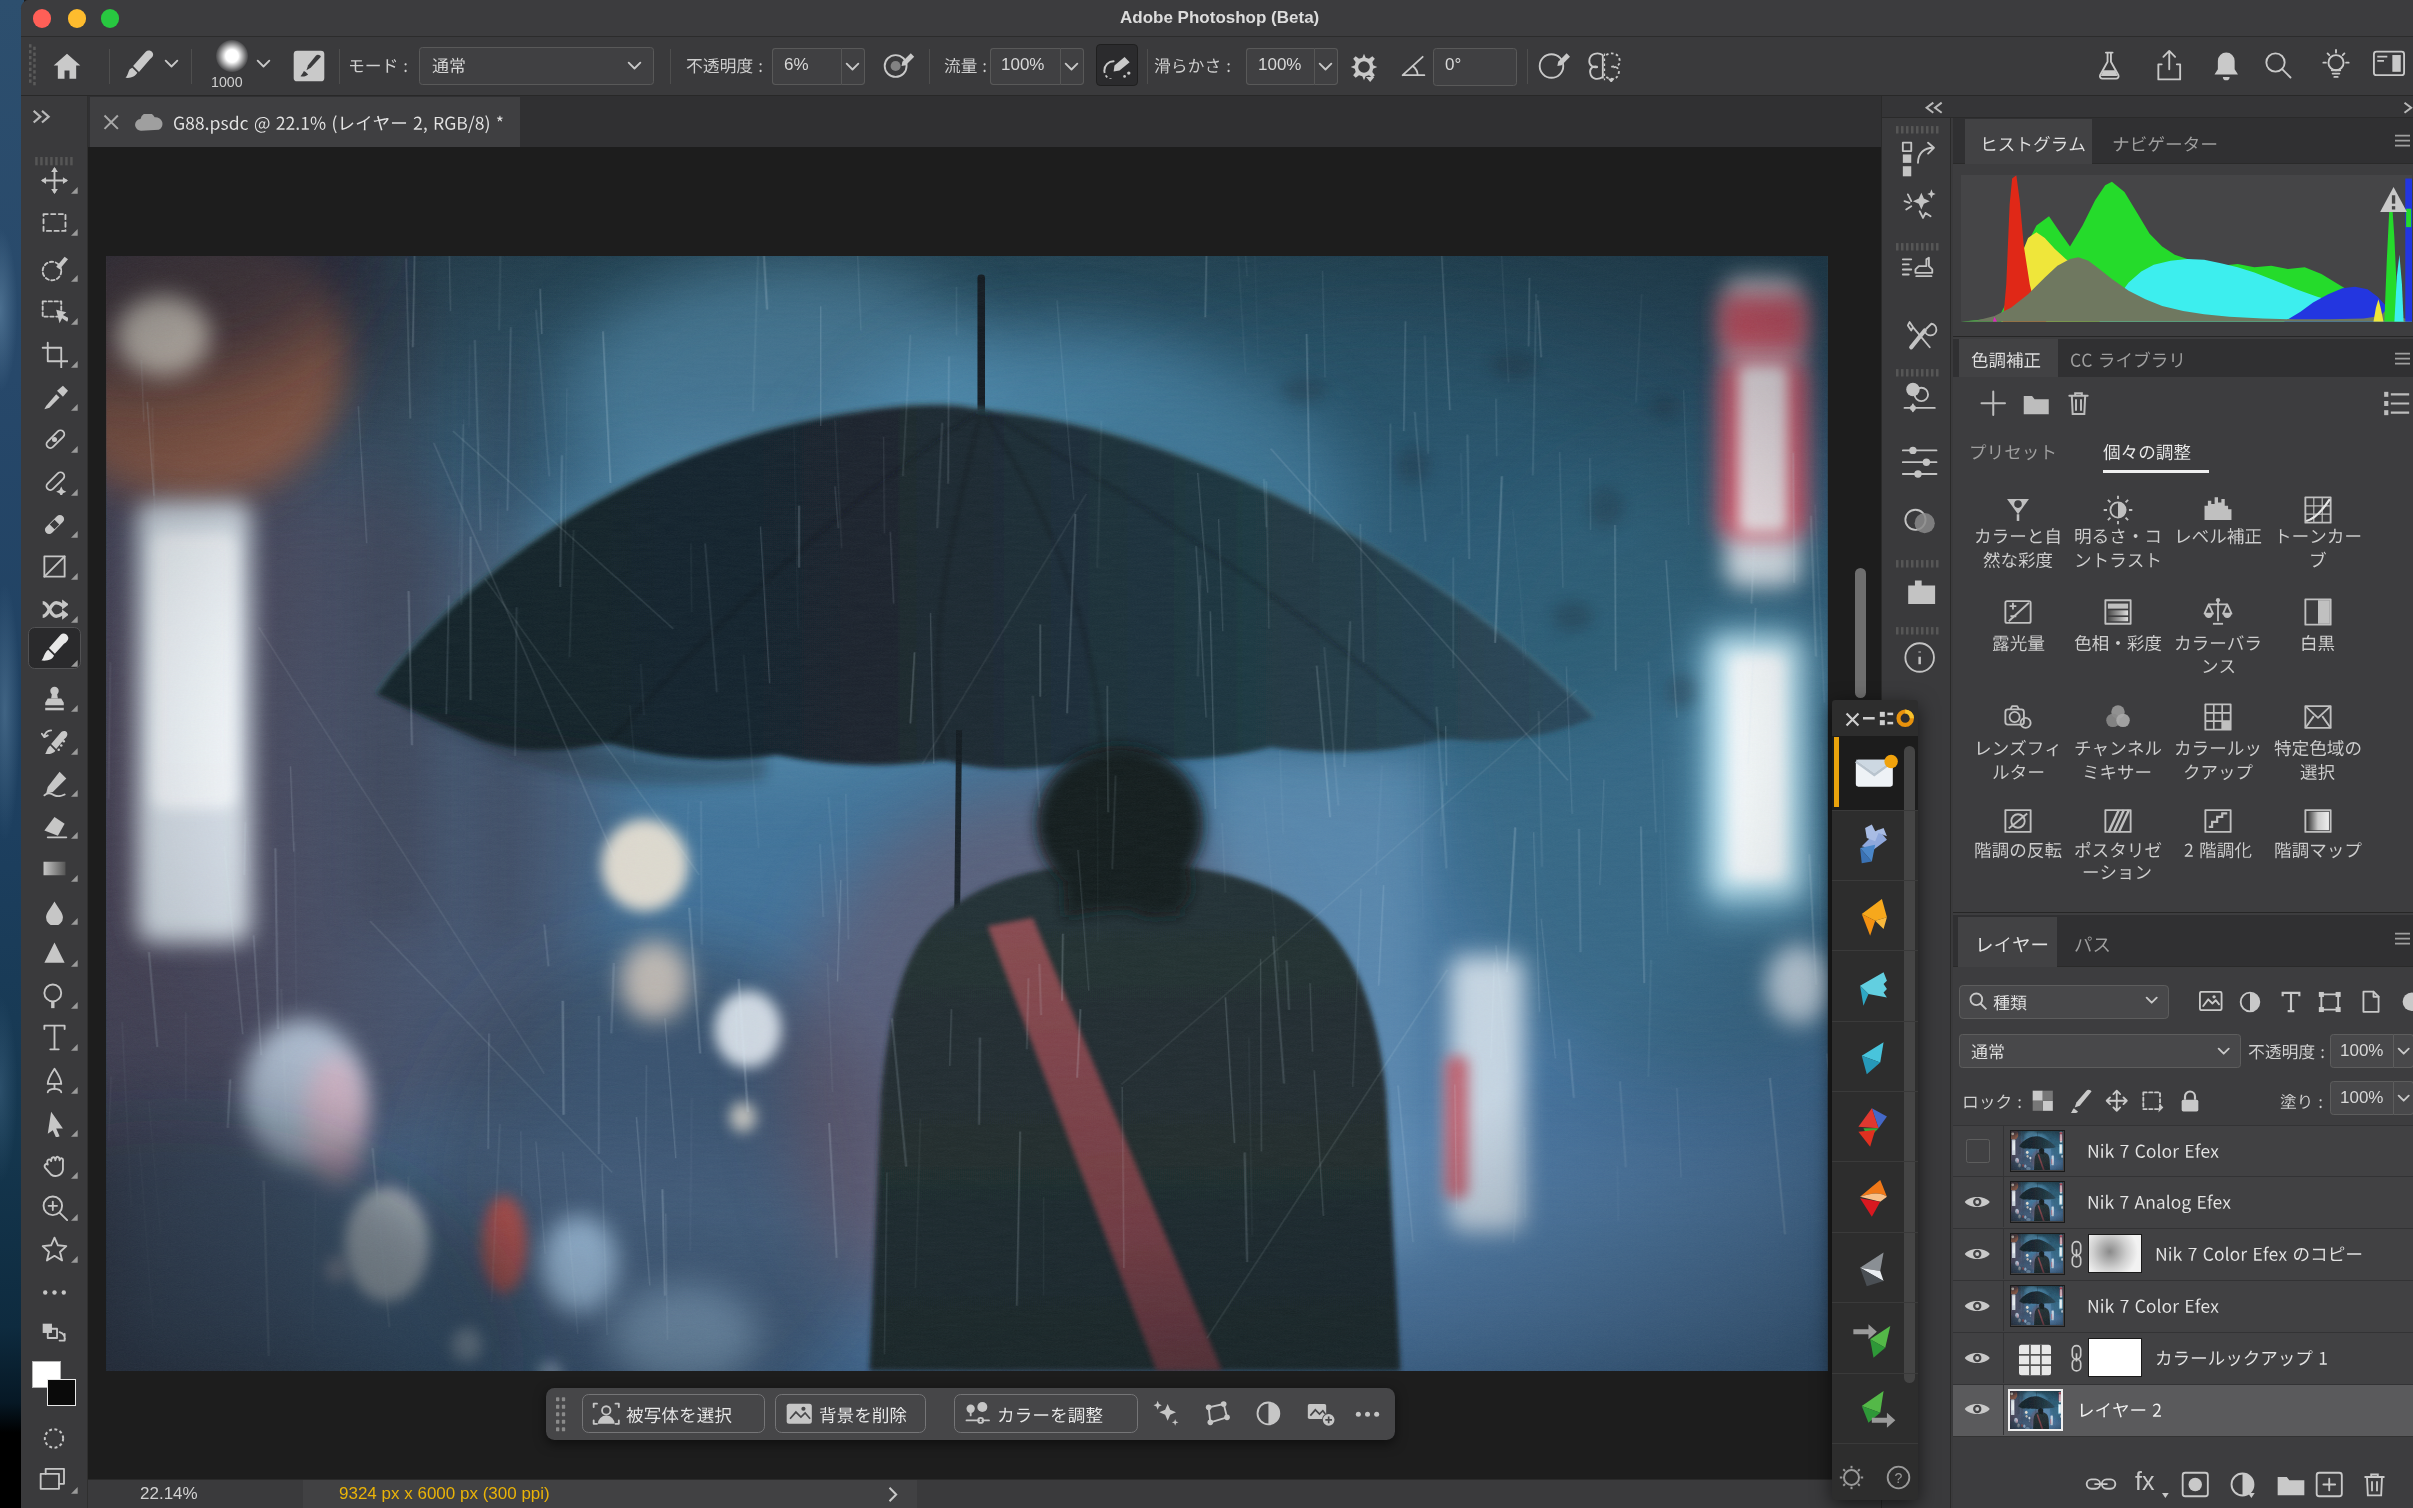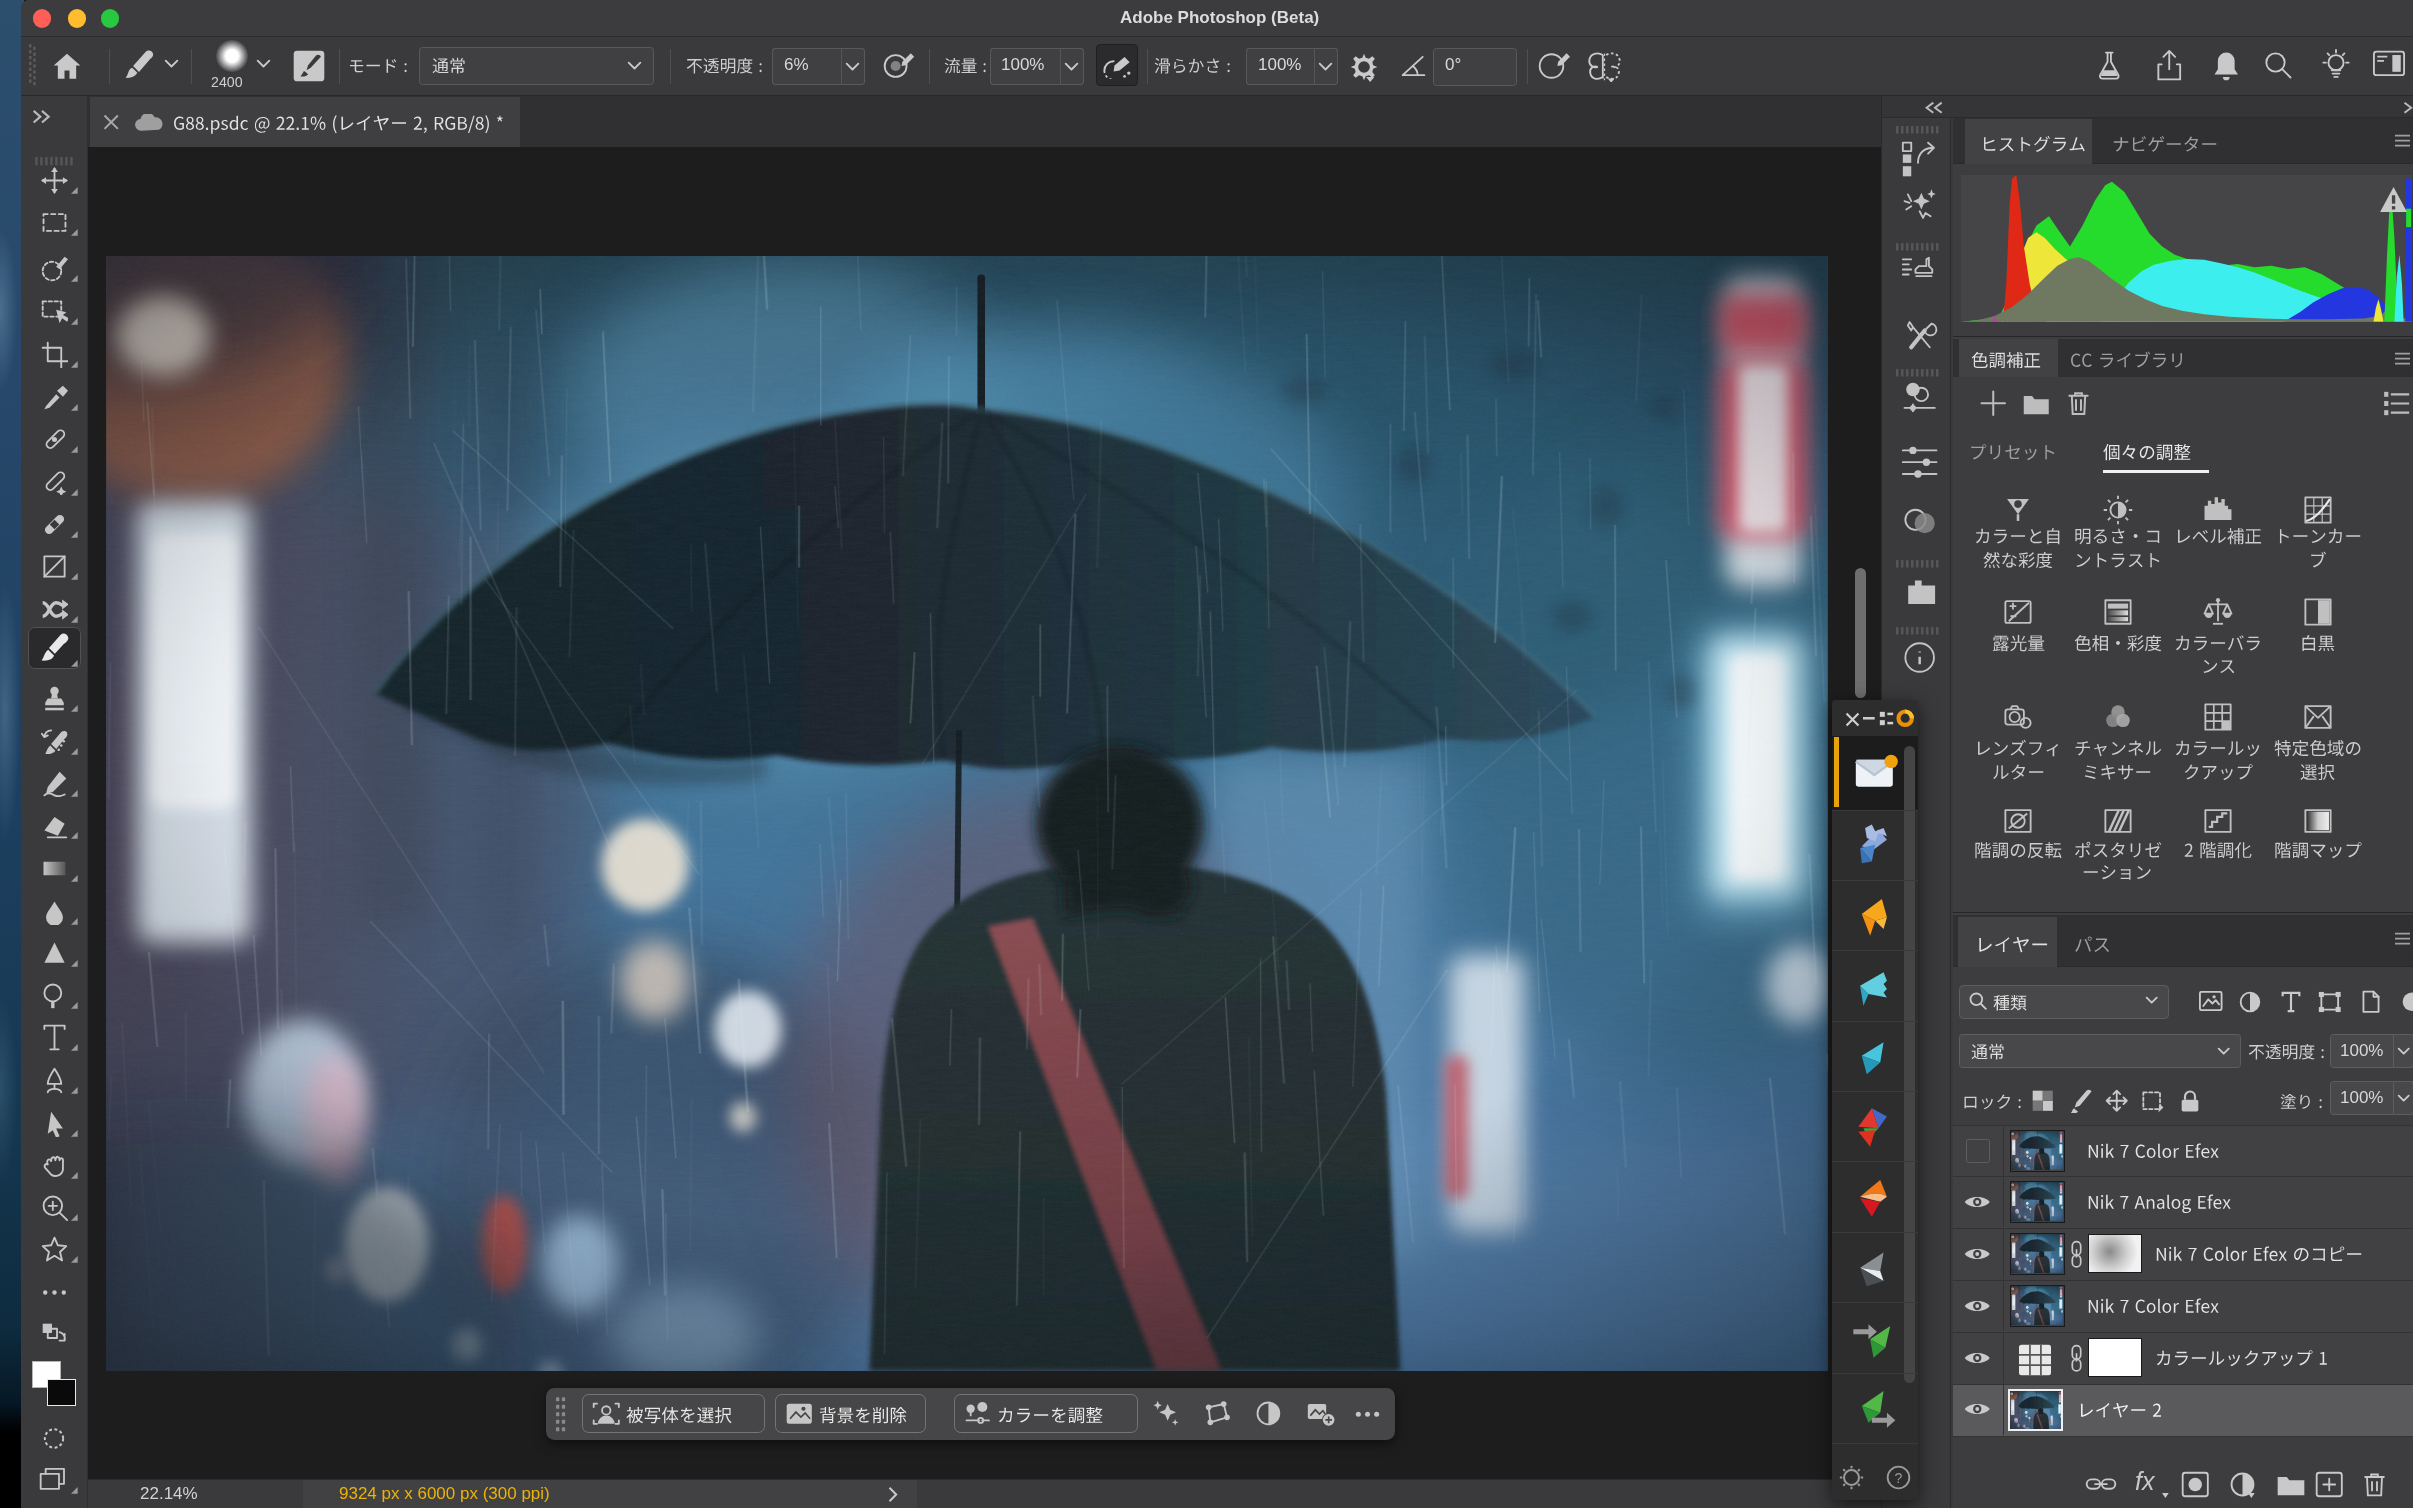--- a/index.html
+++ b/index.html
@@ -553,21 +553,21 @@
     <div style="position:absolute;left:109px;top:49px;width:0.8px;height:35px;background:#4e4e4e"></div>
     <svg style="position:absolute;left:122px;top:50px" width="34" height="32" viewBox="0 0 40 38">
       <path d="M28 2 C30 0 34 0 36 3 C38 6 36 9 33 11 L20 26 L13 19 Z" fill="#c9c9c9"></path>
       <path d="M12 21 L18 27 C16 31 10 34 4 33 C7 30 7 26 9 23 Z" fill="#c9c9c9"></path>
     </svg>
     <svg style="position:absolute;left:164px;top:59px" width="15" height="10" viewBox="0 0 18 12">
       <path d="M2 2 L9 9 L16 2" stroke="#c9c9c9" stroke-width="2.2" fill="none" stroke-linecap="round" stroke-linejoin="round"></path>
     </svg>
     <div style="position:absolute;left:191px;top:49px;width:0.8px;height:35px;background:#4e4e4e"></div>
     <div style="position:absolute;left:216px;top:40px;width:32px;height:32px;border-radius:50%;background:radial-gradient(circle,#ffffff 28%,rgba(255,255,255,0.25) 62%,rgba(255,255,255,0) 75%)"></div>
-    <div class="t" style="left:211px;top:74px;font-size:14.2px;color:#cfcfcf">2400</div>
+    <div class="t" style="left:211px;top:74px;font-size:14.2px;color:#cfcfcf">1000</div>
     <svg style="position:absolute;left:256px;top:59px" width="15" height="10" viewBox="0 0 18 12">
       <path d="M2 2 L9 9 L16 2" stroke="#c9c9c9" stroke-width="2.2" fill="none" stroke-linecap="round" stroke-linejoin="round"></path>
     </svg>
     <svg style="position:absolute;left:292px;top:49px" width="34" height="34" viewBox="0 0 40 40">
       <rect x="2" y="2" width="36" height="36" rx="4" fill="#c9c9c9"></rect>
       <path d="M28 8 C30 6 33 7 34 9 L22 22 L17 25 L19 19 Z" fill="#3a3a3c"></path>
       <path d="M16 27 L19 30 C17 32 13 33 10 32 C12 30 13 28 14 26 Z" fill="#3a3a3c"></path>
     </svg>
     <div style="position:absolute;left:339px;top:49px;width:0.8px;height:35px;background:#4e4e4e"></div>
     <svg style="position:absolute;left:348px;top:56px;overflow:visible" width="60" height="22" viewBox="0 0 71.5938 26">
@@ -1844,21 +1844,21 @@
         <use href="#u30fc" x="300.0"></use>
         <use href="#u32" x="430.0"></use>
       </g>
     </svg>
     <div style="position:absolute;left:1953px;top:1436px;width:461px;height:73px;background:#3d3d3f;border-top:0.8px solid #333"></div>
     <svg style="position:absolute;left:2085px;top:1471px" width="32" height="27" viewBox="0 0 38 32">
       <rect x="2" y="10" width="16" height="11" rx="5.5" stroke="#c9c9c9" stroke-width="2.2" fill="none" stroke-linecap="round" stroke-linejoin="round"></rect>
       <rect x="20" y="10" width="16" height="11" rx="5.5" stroke="#c9c9c9" stroke-width="2.2" fill="none" stroke-linecap="round" stroke-linejoin="round"></rect>
       <path d="M12 15.5 L26 15.5" stroke="#c9c9c9" stroke-width="2.2" fill="none" stroke-linecap="round" stroke-linejoin="round"></path>
     </svg>
-    <div class="t" style="left:2135px;top:1467px;font-size:25px;font-style:italic;color:#c9c9c9">fx</div>
+    <div class="t" style="left:2135px;top:1467px;font-size:25px;color:#c9c9c9">fx</div>
     <svg style="position:absolute;left:2162px;top:1493px" width="8.4" height="6.7" viewBox="0 0 10 8">
       <path d="M0 0 L8 0 L4 6 Z" fill="#c9c9c9"></path>
     </svg>
     <svg style="position:absolute;left:2181px;top:1471px" width="28.5" height="27" viewBox="0 0 34 32">
       <rect x="2" y="2" width="30" height="28" rx="3" stroke="#c9c9c9" stroke-width="2.2" fill="none" stroke-linecap="round" stroke-linejoin="round"></rect>
       <circle cx="17" cy="16" r="8" fill="#c9c9c9"></circle>
     </svg>
     <svg style="position:absolute;left:2229px;top:1471px" width="27" height="27" viewBox="0 0 32 32">
       <circle cx="16" cy="16" r="13" stroke="#c9c9c9" stroke-width="2.2" fill="none" stroke-linecap="round" stroke-linejoin="round"></circle>
       <path d="M16 3 a13 13 0 0 1 0 26 Z" fill="#c9c9c9"></path>

